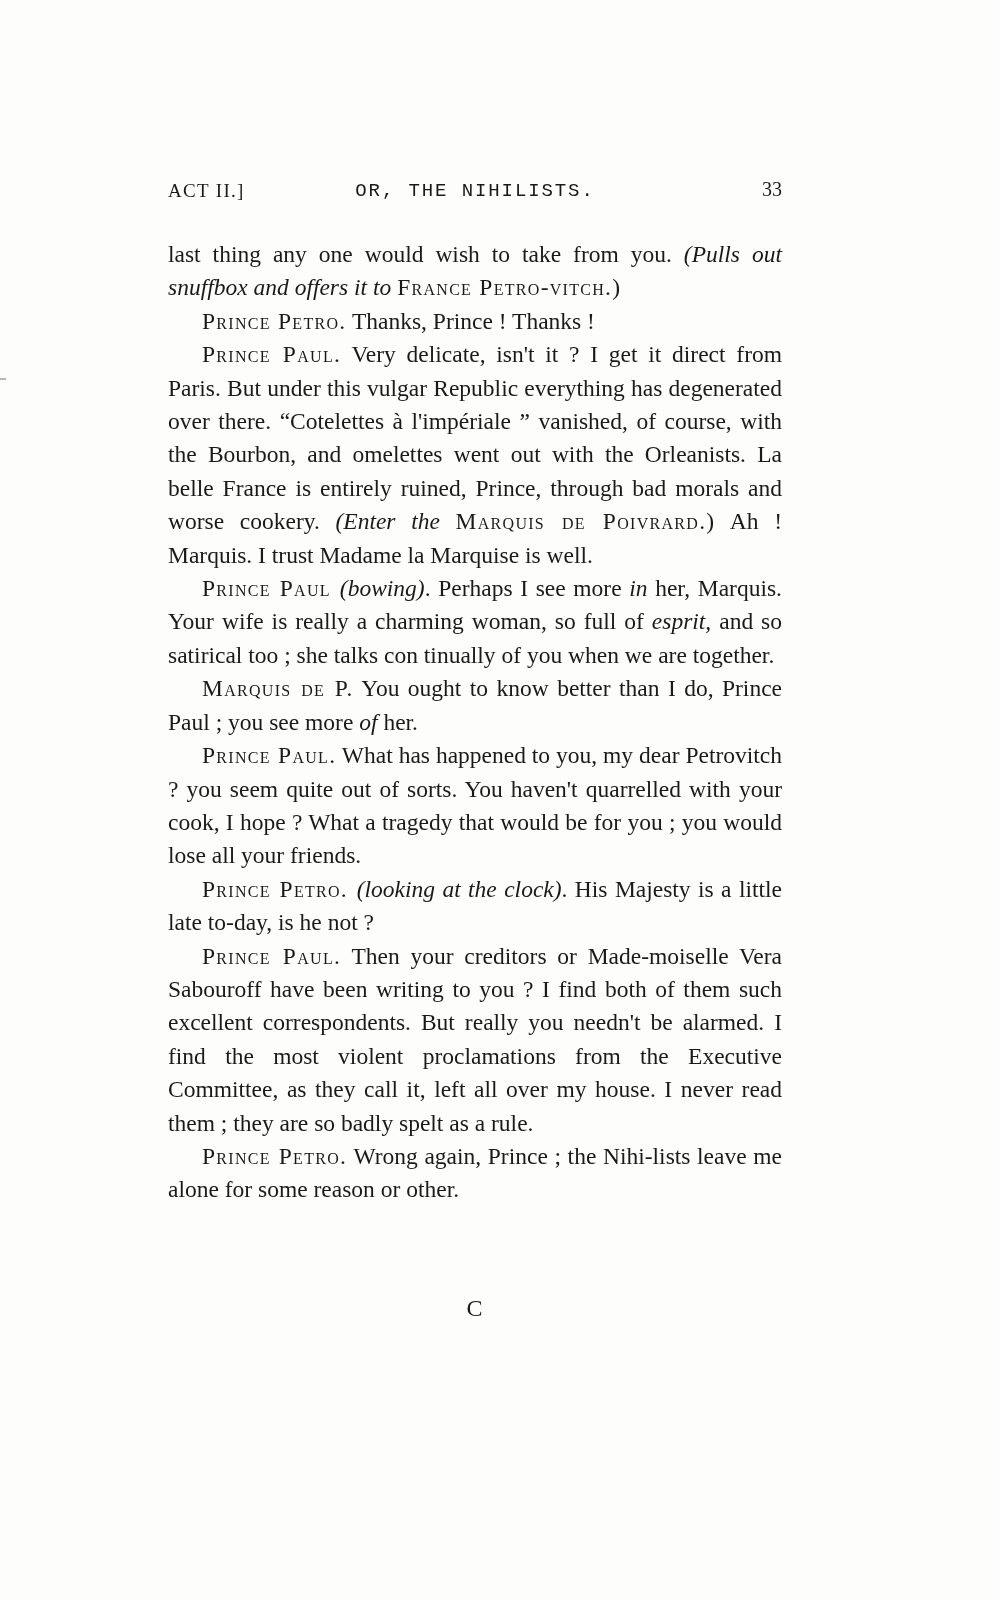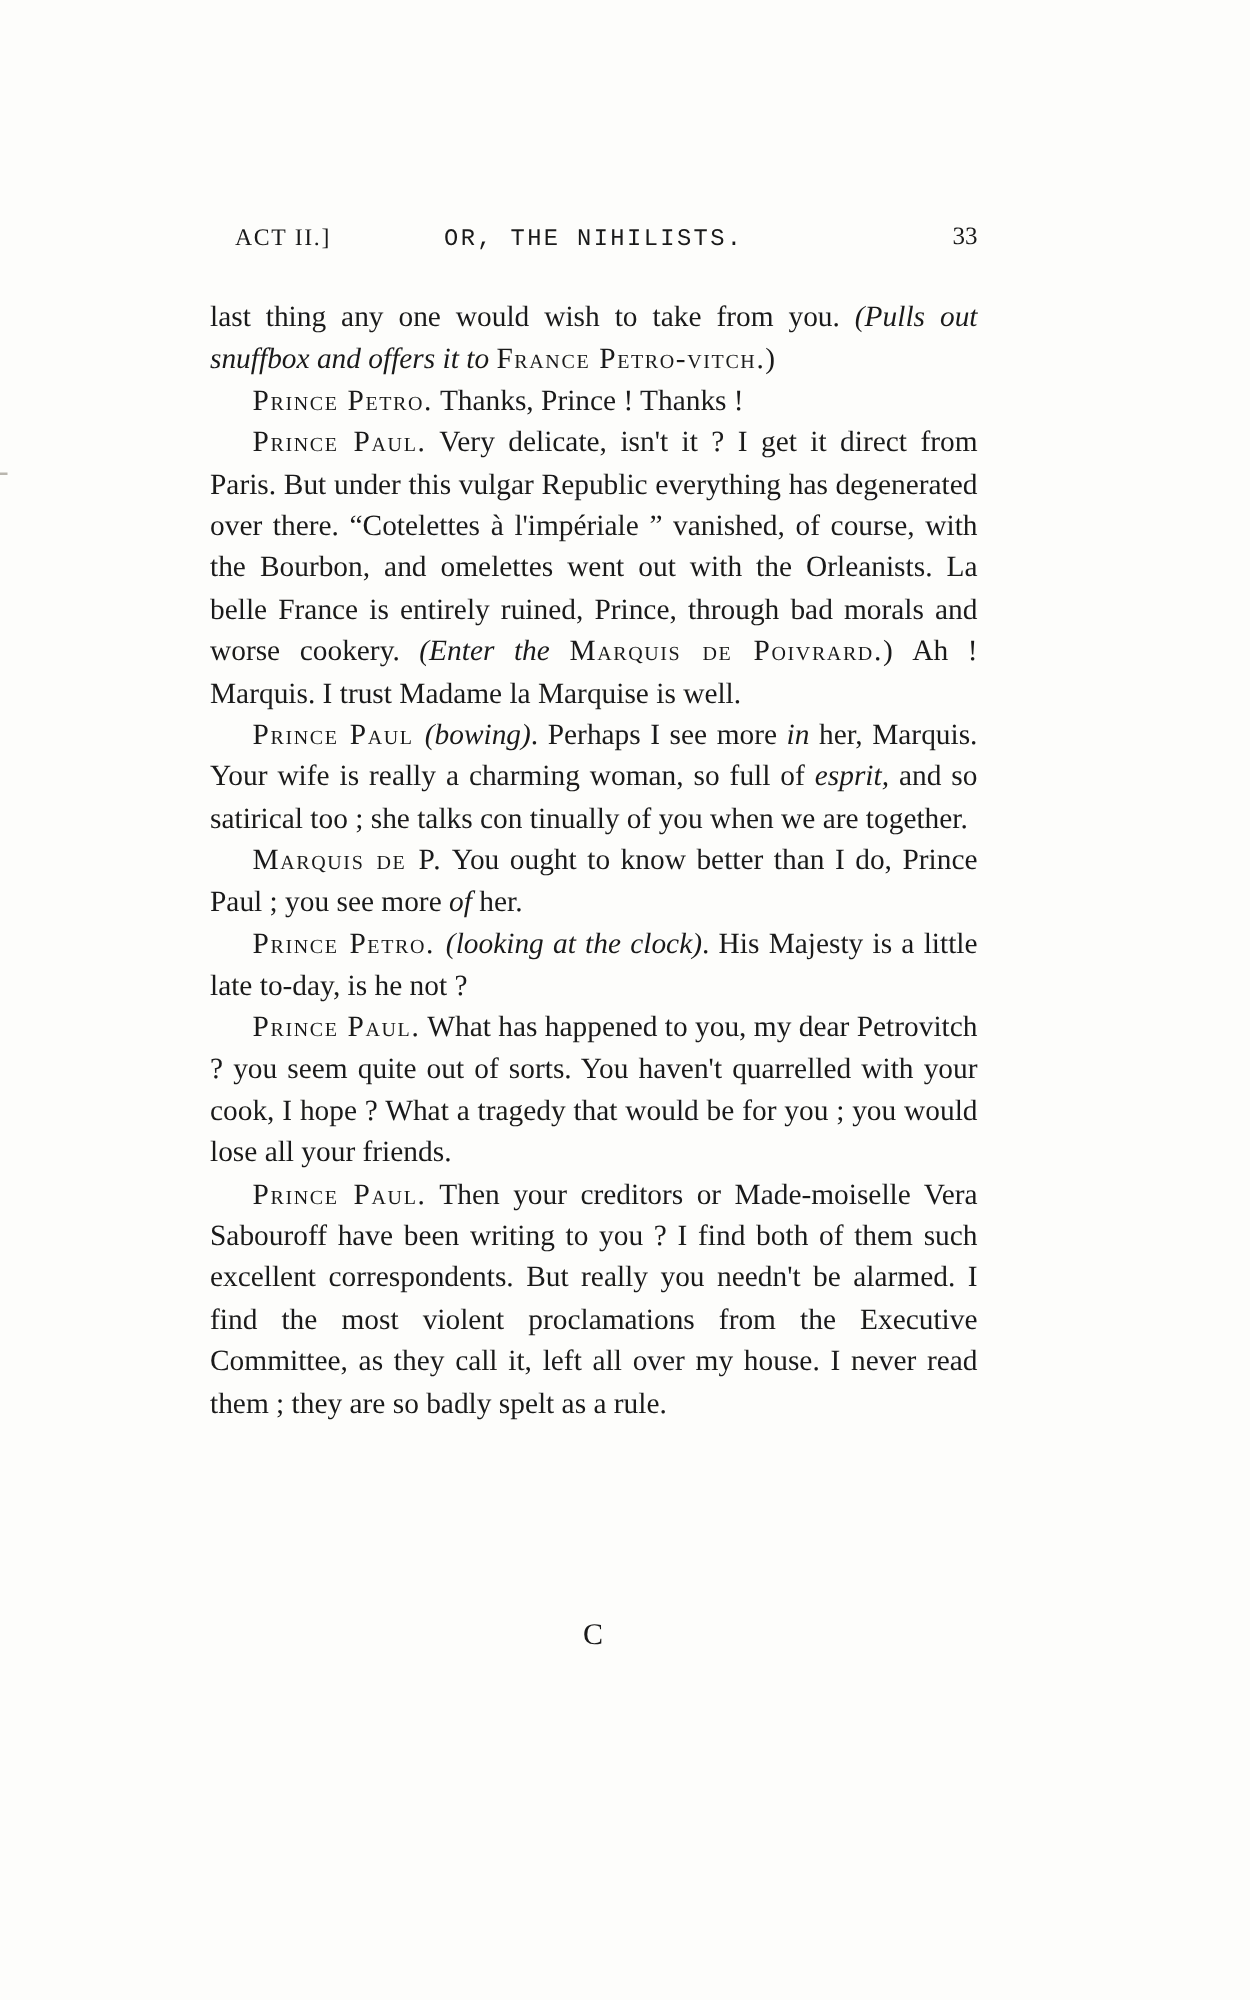--- a/index.html
+++ b/index.html
@@ -37,21 +37,20 @@
     margin-bottom: 34px;
     position: relative;
     height: 24px;
   }
   .rh-left {
     position: absolute;
     left: 0;
     top: 0;
     font-variant: small-caps;
     letter-spacing: 0.07em;
-    margin-left: 20px;
   }
   .rh-center {
     position: absolute;
     left: 50%;
     transform: translateX(-50%);
     top: 0;
     font-variant: small-caps;
     letter-spacing: 0.1em;
     font-family: Liberation Mono, monospace;
   }
@@ -122,24 +121,25 @@
     <p class="para"><span>last thing any one would wish to take from you. </span><span class="it">(Pulls out snuffbox and offers it to </span><span class="sc">France Petro-vitch.)</span></p>
 
     <p class="para indent"><span class="sc">Prince Petro.</span><span>  Thanks, Prince !   Thanks !</span></p>
 
     <p class="para indent"><span class="sc">Prince Paul.</span><span>  Very delicate, isn't it ?   I get it direct from Paris.   But under this vulgar Republic everything has degenerated over there.   “Cotelettes à l'impériale ” vanished, of course, with the Bourbon, and omelettes went out with the Orleanists.   La belle France is entirely ruined, Prince, through bad morals and worse cookery.   </span><span class="it">(Enter the </span><span class="sc">Marquis de Poivrard.)</span><span>   Ah !  Marquis.   I trust Madame la Marquise is well.</span></p>
 
     <p class="para indent"><span class="sc">Prince Paul </span><span class="it">(bowing)</span><span>.   Perhaps I see more </span><span class="it">in</span><span> her, Marquis.   Your wife is really a charming woman, so full of </span><span class="it">esprit,</span><span> and so satirical too ; she talks con tinually of you when we are together.</span></p>
 
     <p class="para indent"><span class="sc">Marquis de P.</span><span>  You ought to know better than I do, Prince Paul ; you see more </span><span class="it">of</span><span> her.</span></p>
 
+    <p class="para indent"><span class="sc">Prince Paul.</span><span>  What has happened to you, my dear Petrovitch ? you seem quite out of sorts.   You haven't quarrelled with your cook, I hope ?   What a tragedy that would be for you ; you would lose all your friends.</span></p>
+
     <p class="para indent"><span class="sc">Prince Petro. </span><span class="it">(looking at the clock)</span><span>.   His Majesty is a little late to-day, is he not ?</span></p>
-
-    <p class="para indent"><span class="sc">Prince Paul.</span><span>  What has happened to you, my dear Petrovitch ? you seem quite out of sorts.   You haven't quarrelled with your cook, I hope ?   What a tragedy that would be for you ; you would lose all your friends.</span></p>
 
 
     <p class="para indent"><span class="sc">Prince Paul.</span><span>    Then your creditors or Made-moiselle Vera Sabouroff have been writing to you ? I find both of them such excellent correspondents. But really you needn't be alarmed.   I find the most violent proclamations from the Executive Committee, as they call it, left all over my house.   I never read them ; they are so badly spelt as a rule.</span></p>
 
+    <p class="para indent"><span class="sc">Prince Petro.</span><span>  Wrong again, Prince ; the Nihi-lists leave me alone for some reason or other.</span></p>
 
     <div class="signature">C</div>
 
   </div>
 </div>
 
 </body></html>

